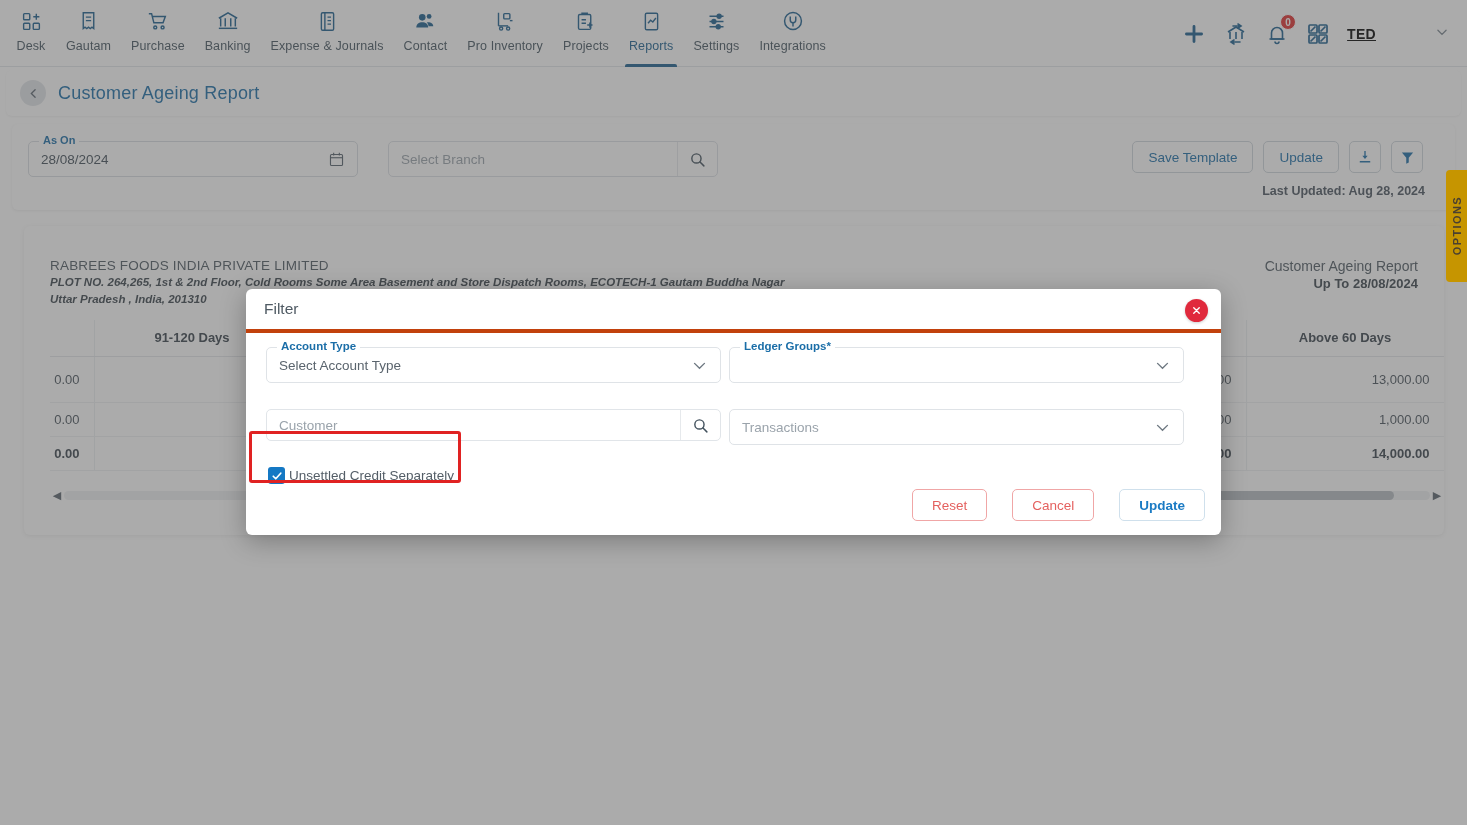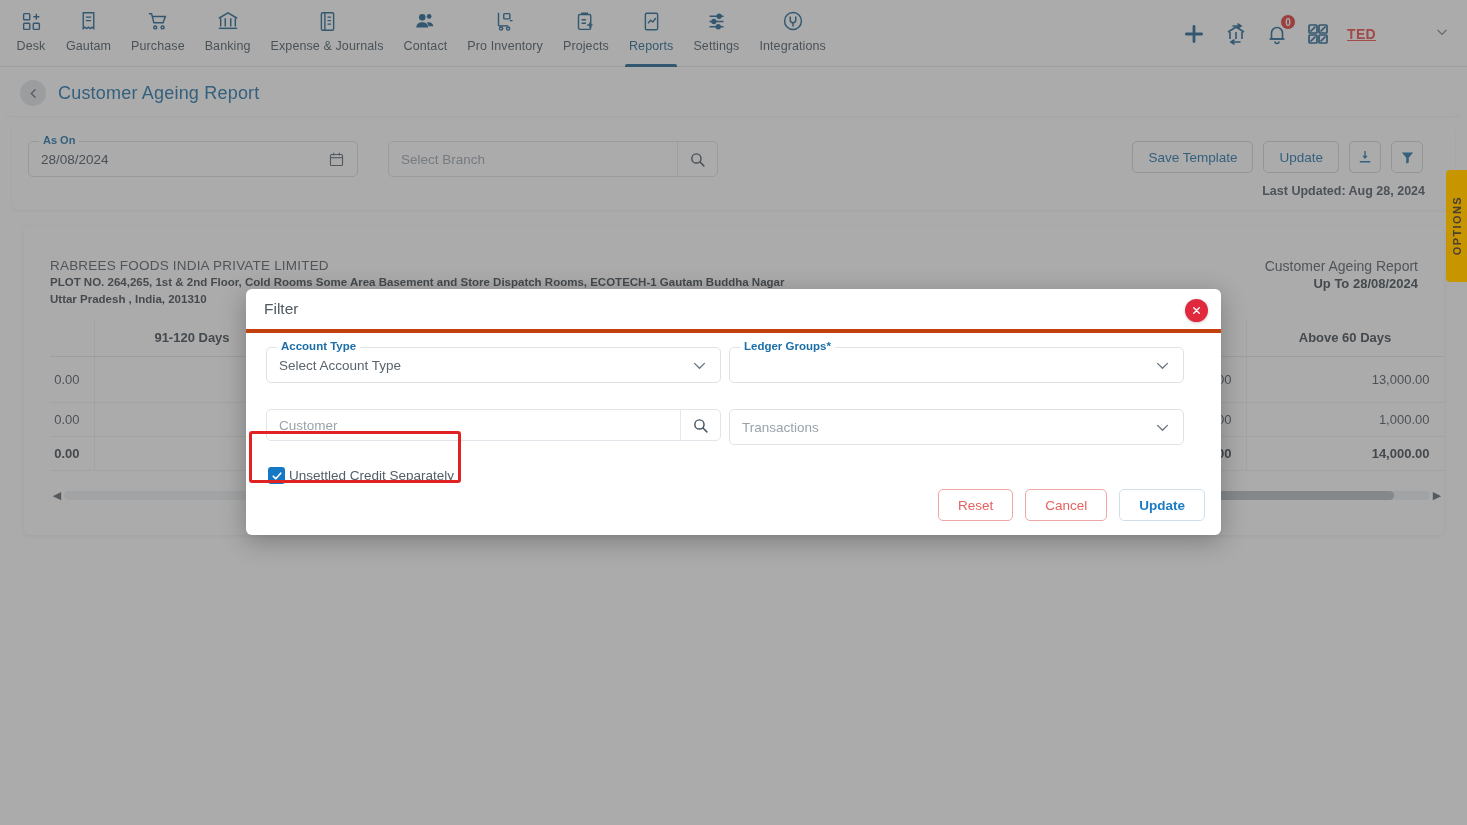--- a/index.html
+++ b/index.html
@@ -46,21 +46,21 @@
   }
 
   .nav-right { margin-left: auto; display: flex; align-items: center; gap: 17px; padding-right: 18px; height: 67px; }
   .nr-ico { color: #1b5f8f; display:flex; align-items:center; justify-content:center; cursor:pointer; position:relative; }
   .badge {
     position: absolute; top: -8px; right: -7px;
     background: #e03131; color: #fff; font-size: 10px; line-height: 16px;
     min-width: 16px; height: 16px; border-radius: 8px; text-align: center; font-weight: 700;
     border: 1.5px solid #fff;
   }
-  .user-name { font-size: 14px; color: #ef4444; font-weight: 600; letter-spacing:.3px;text-decoration:underline; }
+  .user-name { font-size: 14px; color: #000000; font-weight: 600; letter-spacing:.3px;text-decoration:underline; }
   .caret-dn { color: #7a868f; font-size: 12px; margin-left: 42px; cursor: pointer; }
 
   
   .titleband {
     position: absolute; left: 6px; top: 70px; width: 1455px; height: 46px;
     background: #ffffff; border-radius: 6px;
     display: flex; align-items: center; padding-left: 14px;
     box-shadow: 0 1px 2px rgba(0,0,0,.05);
   }
   .back-btn {
@@ -123,21 +123,21 @@
     font-size: 11px; letter-spacing: 1.4px; color: #4a4030; font-weight: 600;
   }
 
   
   .reportcard {
     position: absolute; left: 24px; top: 226px; width: 1420px; height: 309px;
     background: #ffffff; border-radius: 6px; box-shadow: 0 1px 4px rgba(0,0,0,.08);
   }
   .rc-head { position: relative; padding: 32px 26px 10px 26px; }
   .co-name { font-size: 13.5px; color: #4f5a63; letter-spacing:.2px; }
-  .co-addr { font-size: 11.5px; color: #3c464e; font-weight: 700; line-height: 15px; margin-top: 2px; }
+  .co-addr { font-size: 11.5px; color: #3c464e; font-weight: 700; line-height: 15px; margin-top: 2px; font-style: italic; }
   .rc-right { position: absolute; right: 26px; top: 32px; text-align: right; }
   .rc-right .r1 { font-size: 14px; color: #4f5a63; }
   .rc-right .r2 { font-size: 13px; color: #3c464e; font-weight: 700; margin-top: 2px; }
 
   
   .tblwrap { position: absolute; left: 26px; top: 94px; width: 1394px; height: 168px; overflow: hidden; }
   table.agetbl { border-collapse: collapse; table-layout: fixed; width: 1394px; }
   table.agetbl th {
     height: 36px; font-size: 13px; color: #3a444d; font-weight: 700;
     border-bottom: 1px solid #e4e7ea; border-right: 1px solid #eceff1;
@@ -209,21 +209,21 @@
     display: flex; align-items: center; justify-content: center; cursor: pointer;
   }
   .chk-lbl { font-size: 13.5px; color: #545e67; }
 
   .redbox {
     position: absolute; left: 249px; top: 431px; width: 212px; height: 52px;
     border: 3px solid #e02222; border-radius: 3px; z-index: 130; pointer-events: none;
   }
 
   .modal-foot {
-    position: absolute; right: 16px; bottom: 14px; display: flex; gap: 12px; align-items: center; margin-left: 32px;
+    position: absolute; right: 16px; bottom: 14px; display: flex; gap: 25px; align-items: center; margin-left: 32px;
   }
   .btn-red {
     height: 32px; padding: 0 19px; border: 1px solid #f0a6a6; border-radius: 5px;
     background: #fff; color: #e4615f; font-size: 13.5px; cursor: pointer;
     font-family:"Liberation Sans",sans-serif;
   }
   .btn-blue {
     height: 32px; padding: 0 19px; border: 1px solid #cfe0ec; border-radius: 5px;
     background: #fff; color: #1b7bc4; font-size: 13.5px; cursor: pointer; font-weight: 600;
     font-family:"Liberation Sans",sans-serif;

